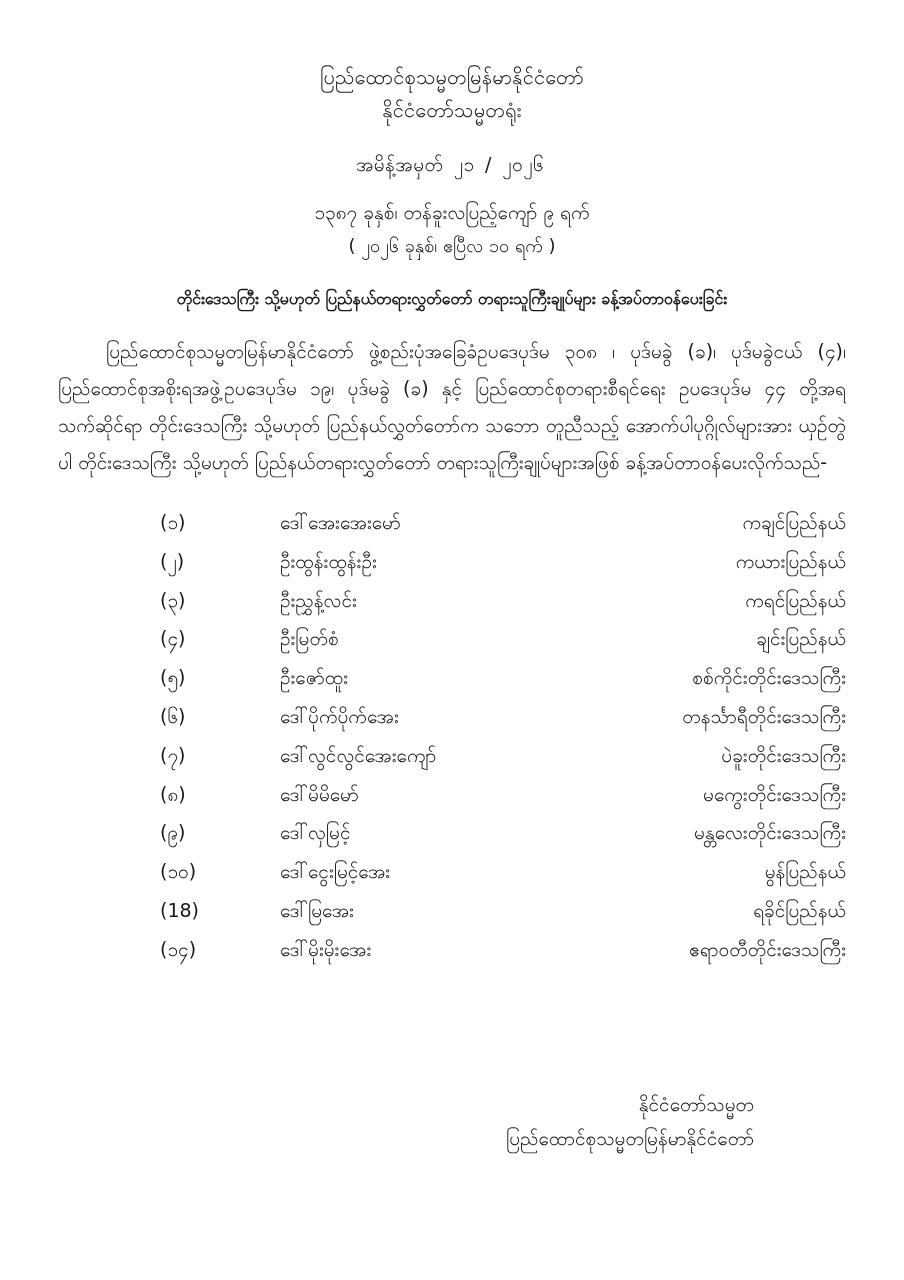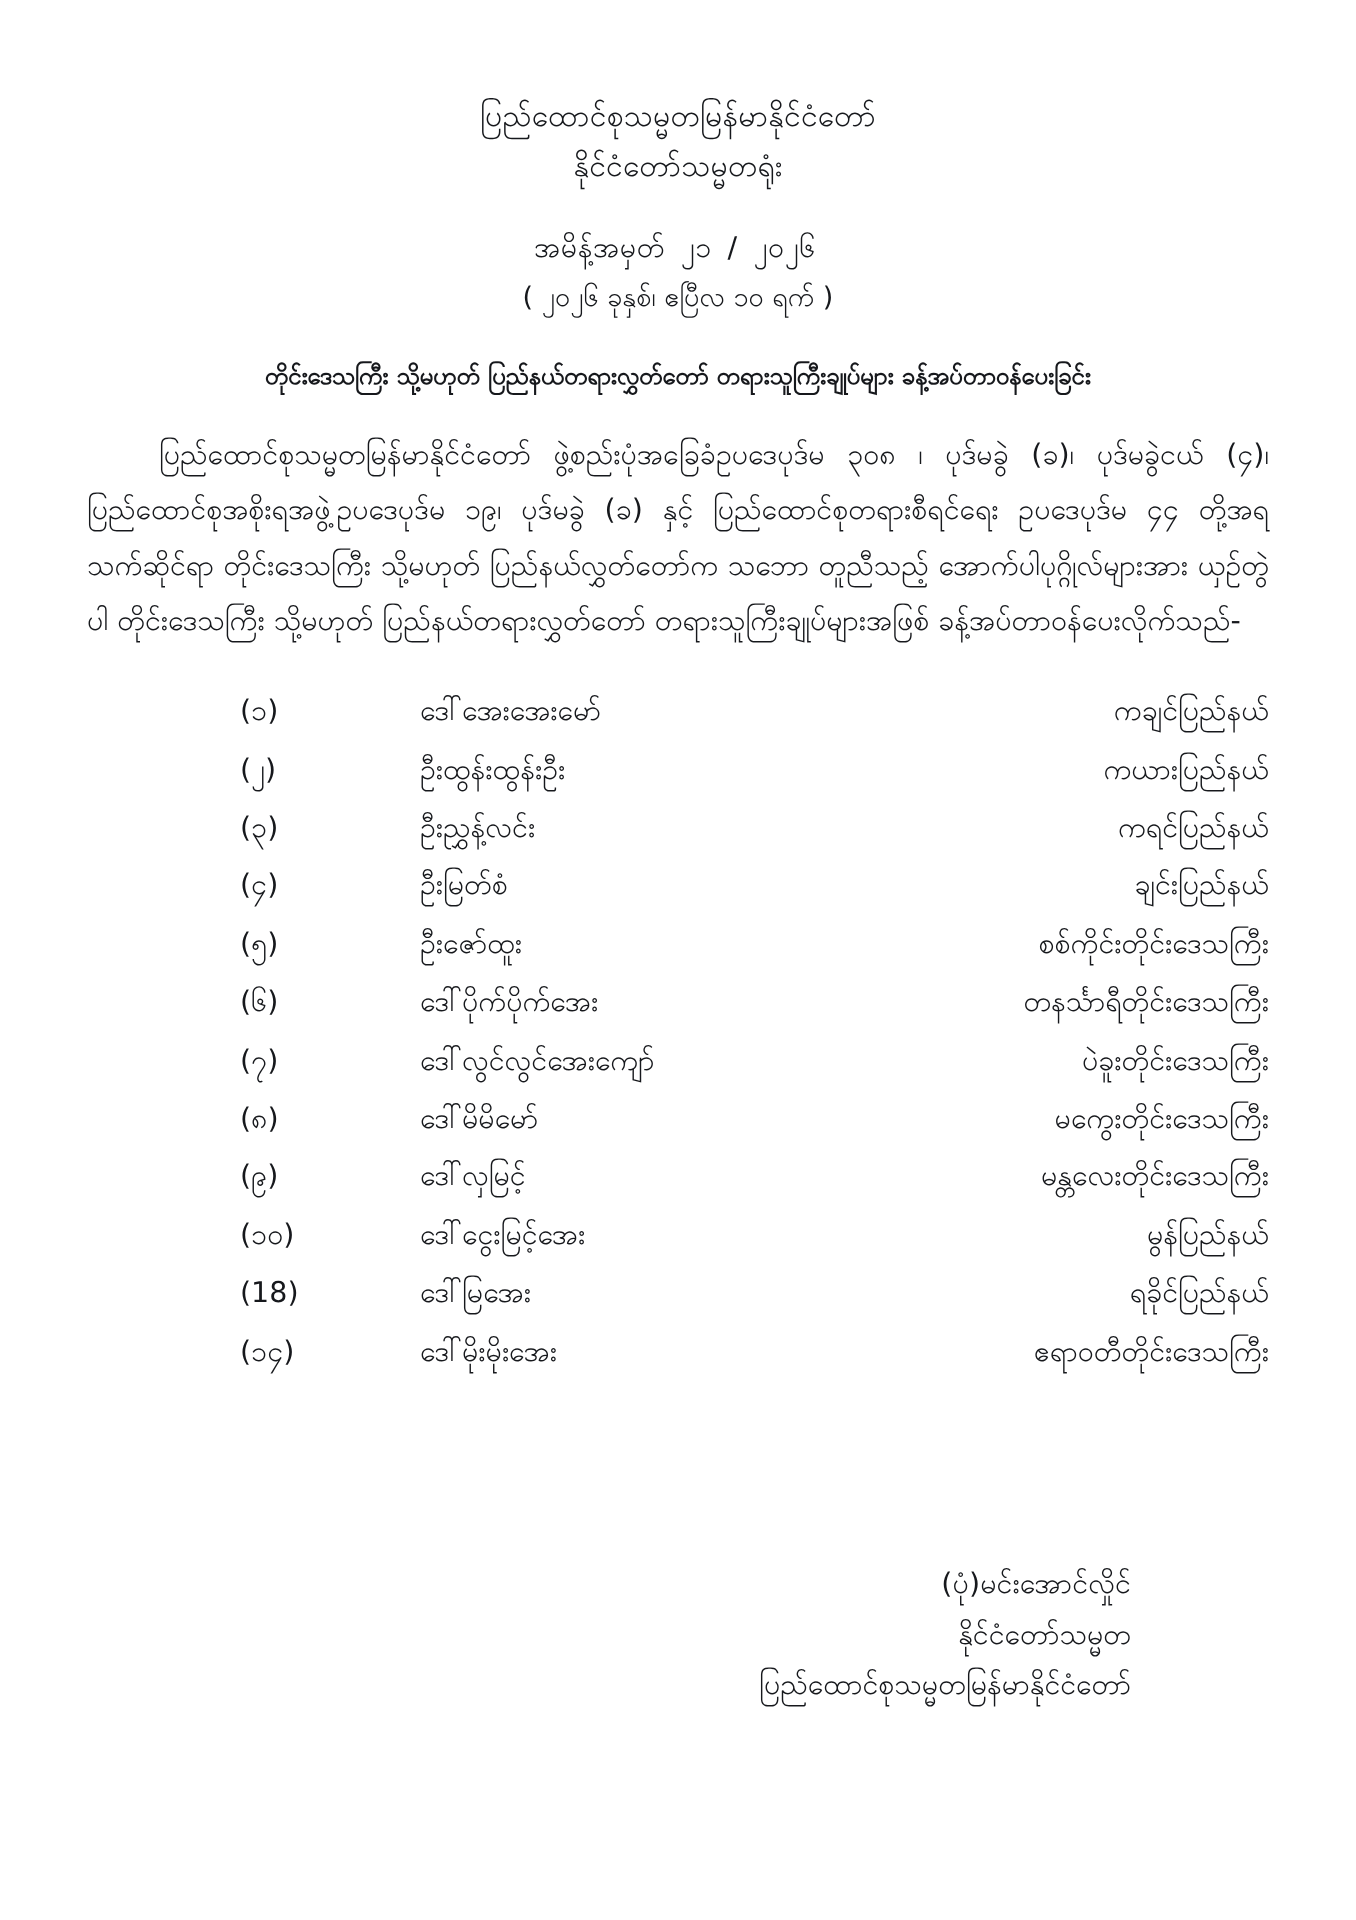--- a/index.html
+++ b/index.html
@@ -101,20 +101,21 @@
   <div class="hdr-line first">ပြည်ထောင်စုသမ္မတမြန်မာနိုင်ငံတော်</div>
   <div class="hdr-line">နိုင်ငံတော်သမ္မတရုံး</div>
 
   <div class="order-no">
     <span>အမိန့်အမှတ်</span>
     <span class="num-sep">၂၁</span>
     <span>/</span>
     <span class="num-sep">၂၀၂၆</span>
   </div>
 
+  <div class="date-line">၁၃၈၇ ခုနှစ်၊ တန်ခူးလပြည့်ကျော်  ၉  ရက်</div>
   <div class="date-line second">( ၂၀၂၆ ခုနှစ်၊ ဧပြီလ  ၁၀  ရက် )</div>
 
   <div class="title">တိုင်းဒေသကြီး သို့မဟုတ် ပြည်နယ်တရားလွှတ်တော် တရားသူကြီးချုပ်များ ခန့်အပ်တာဝန်ပေးခြင်း</div>
 
   <div class="body-para">ပြည်ထောင်စုသမ္မတမြန်မာနိုင်ငံတော် ဖွဲ့စည်းပုံအခြေခံဥပဒေပုဒ်မ ၃၀၈ ၊ ပုဒ်မခွဲ (ခ)၊ ပုဒ်မခွဲငယ် (၄)၊ ပြည်ထောင်စုအစိုးရအဖွဲ့ဥပဒေပုဒ်မ ၁၉၊ ပုဒ်မခွဲ (ခ) နှင့် ပြည်ထောင်စုတရားစီရင်ရေး ဥပဒေပုဒ်မ ၄၄ တို့အရ သက်ဆိုင်ရာ တိုင်းဒေသကြီး သို့မဟုတ် ပြည်နယ်လွှတ်တော်က သဘော တူညီသည့် အောက်ပါပုဂ္ဂိုလ်များအား ယှဉ်တွဲပါ တိုင်းဒေသကြီး သို့မဟုတ် ပြည်နယ်တရားလွှတ်တော် တရားသူကြီးချုပ်များအဖြစ် ခန့်အပ်တာဝန်ပေးလိုက်သည်-</div>
 
   <table class="appointments">
     <tbody>
       <tr>
         <td class="col-idx">(၁)</td>
@@ -173,18 +174,17 @@
       </tr>
       <tr>
         <td class="col-idx">(၁၄)</td>
         <td class="col-name">ဒေါ်မိုးမိုးအေး</td>
         <td class="col-region">ဧရာဝတီတိုင်းဒေသကြီး</td>
       </tr>
     </tbody>
   </table>
 
   <div class="signature">
-    <div class="sig-name">(ပုံ)မင်းအောင်လှိုင်</div>
     <div>နိုင်ငံတော်သမ္မတ</div>
     <div>ပြည်ထောင်စုသမ္မတမြန်မာနိုင်ငံတော်</div>
   </div>
 
 </div>
 
 </body></html>

